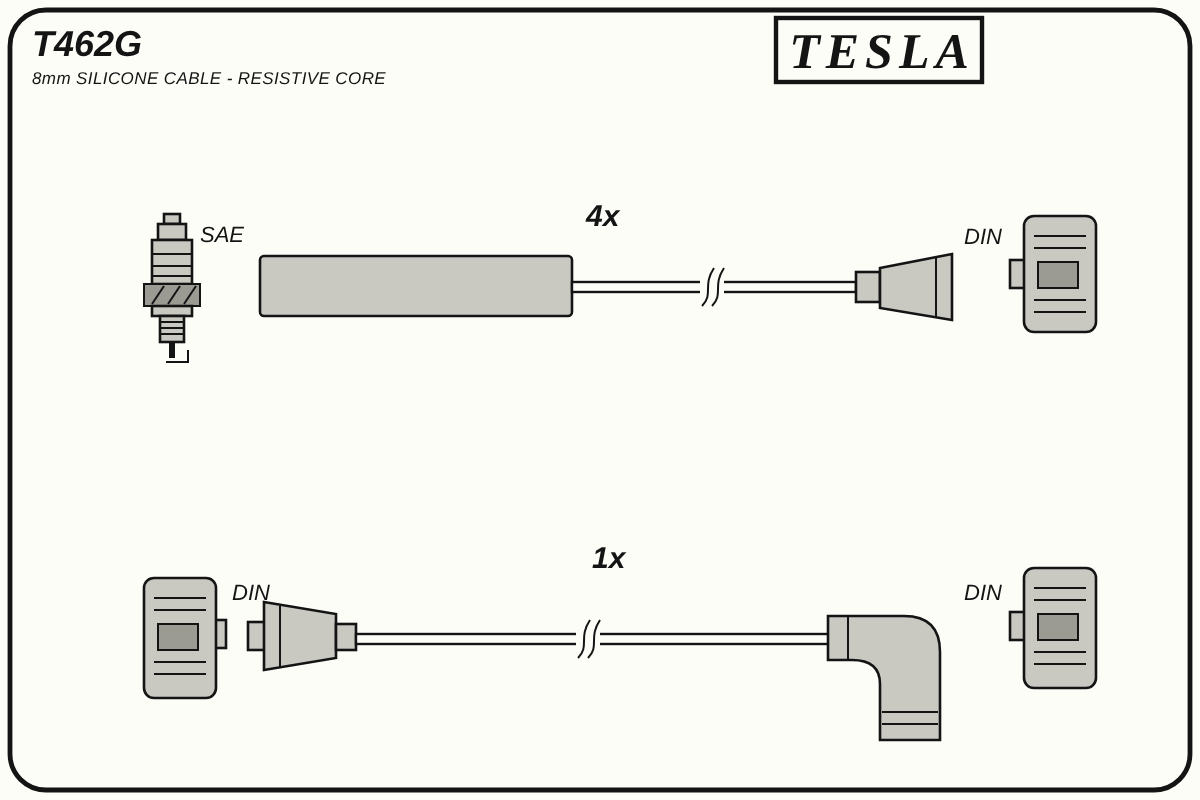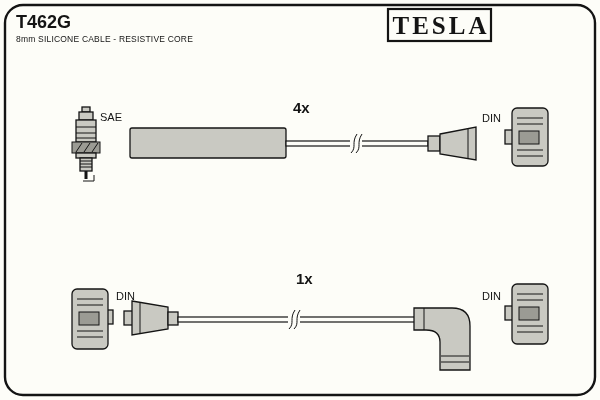--- a/index.html
+++ b/index.html
@@ -7,21 +7,21 @@
     --part_dark: #9b9b94;
     --outline: #141414;
     --background: #fdfdf8;
   }
   html, body { margin: 0; padding: 0; }
   body {
     background: var(--background);
     font-family: "Liberation Sans", sans-serif;
     width: 600px; height: 400px; overflow: hidden;
   }
-  .canvas { position: relative; width: 600px; height: 360px; }
+  .canvas { position: relative; width: 600px; height: 360px; font-style: italic; }
   svg { display: block; }
   .frame { fill: none; stroke: var(--outline); stroke-width: 2.4; }
   .part { fill: var(--part_fill); stroke: var(--outline); stroke-width: 1.3; }
   .part-dark { fill: var(--part_dark); stroke: var(--outline); stroke-width: 1; }
   .ln { stroke: var(--outline); stroke-width: 1; fill: none; }
   .wire { fill: var(--background); stroke: var(--outline); stroke-width: 1.2; }
   .bg { fill: var(--background); stroke: none; }
   .txt { fill: var(--outline); }
   .part-number { font-family: "Liberation Sans", sans-serif; font-weight: bold; font-size: 18px; }
   .spec { font-family: "Liberation Sans", sans-serif; font-size: 8.5px; letter-spacing: 0.2px; }

